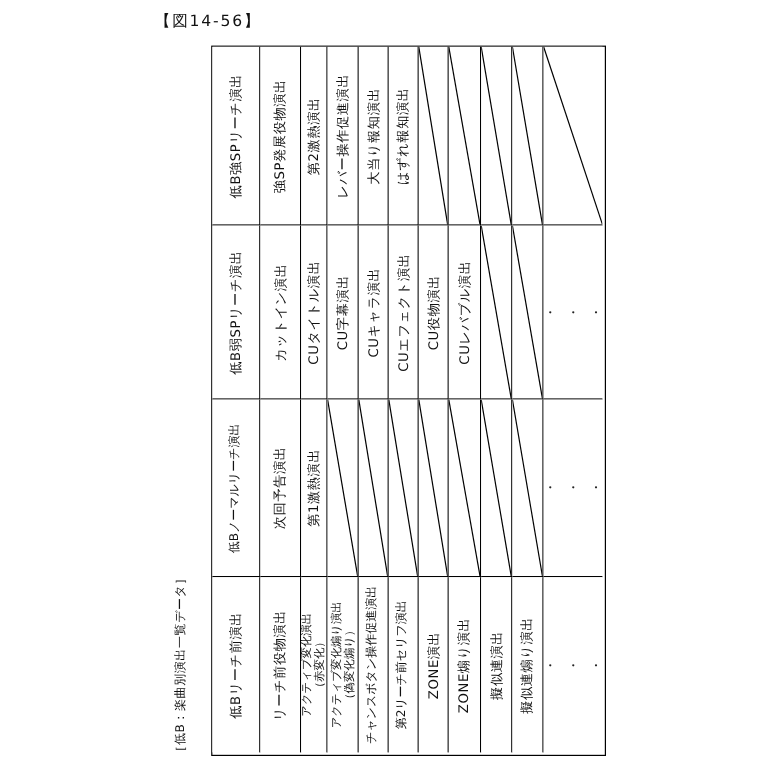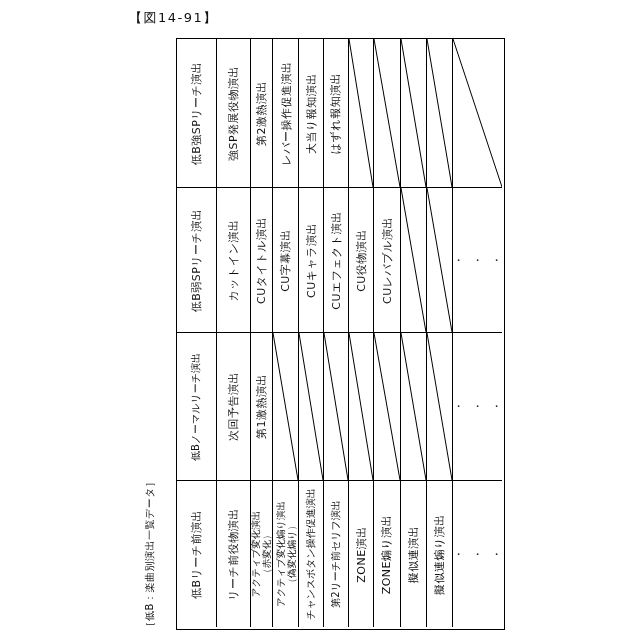--- a/index.html
+++ b/index.html
@@ -25,21 +25,21 @@
   .vtext{transform:rotate(-90deg);white-space:nowrap;font-size:11px;letter-spacing:0.5px;line-height:1;}
   .vtext.small{font-size:10px;letter-spacing:0;}
   .vtext.two{text-align:center;font-size:9.5px;line-height:11px;letter-spacing:0;}
   .vtext.two div{white-space:nowrap;}
   .dots{font-size:11px;letter-spacing:8px;transform:translateX(4px);color:#222;}
   .diag{position:absolute;left:0;top:0;width:100%;height:100%;display:block;}
 </style>
 </head>
 <body>
 
-<div class="fig-title">【図14-91】</div>
+<div class="fig-title">【図14-56】</div>
 
 <div class="caption-wrap">
   <span class="vcap">［低B：楽曲別演出一覧データ］</span>
 </div>
 
 <div class="tbl">
 
   <div class="cell r1 c1">
     <span class="vtext">低B強SPリーチ演出</span>
   </div>

